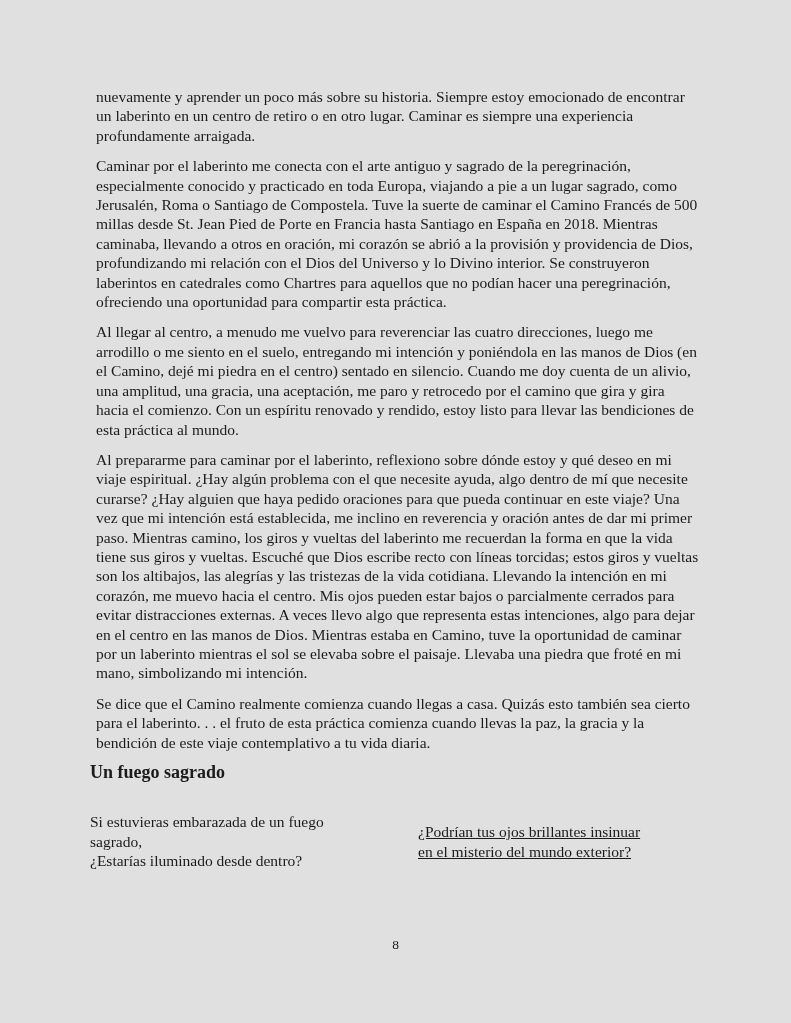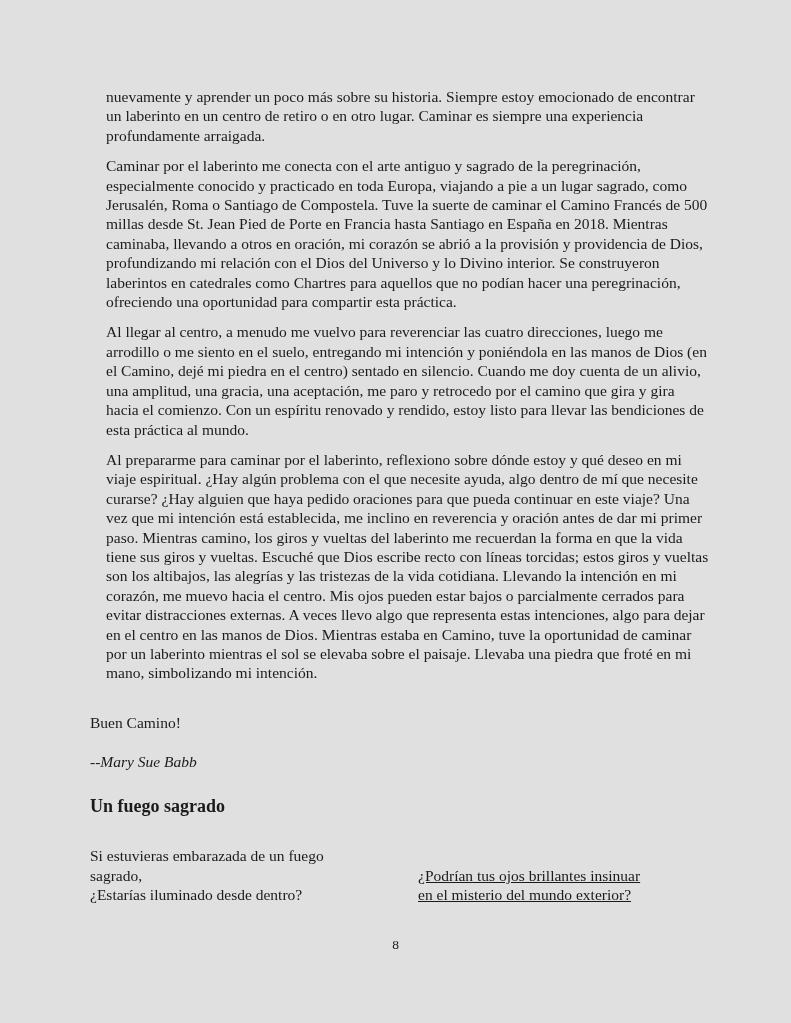--- a/index.html
+++ b/index.html
@@ -22,21 +22,21 @@
   }
   .content {
     position: absolute;
     left: 90px;
     top: 87px;
     width: 645px;
     font-size: 15.5px;
     line-height: 19.4px;
   }
   .para {
-    margin: 0 0 11px 16px;
+    margin: 0 0 11px 6px;
     white-space: pre-line;
   }
   .closing {
     margin: 0 0 6px 0;
   }
   .closing .line {
     display: block;
   }
   .closing .signature {
     font-style: italic;
@@ -44,21 +44,21 @@
   .heading {
     margin: 0 0 30px 0;
     padding-right: 35px;
     font-size: 18px;
     line-height: 19.4px;
     font-weight: bold;
     text-align: left;
   }
   .poem {
     display: flex;
-    align-items: flex-end;
+    align-items: center;
   }
   .poem-col {
     white-space: pre-line;
   }
   .poem-col.left {
     width: 328px;
     flex: 0 0 328px;
   }
   .poem-col.right {
     flex: 1;
@@ -102,25 +102,24 @@
 curarse? ¿Hay alguien que haya pedido oraciones para que pueda continuar en este viaje? Una
 vez que mi intención está establecida, me inclino en reverencia y oración antes de dar mi primer
 paso. Mientras camino, los giros y vueltas del laberinto me recuerdan la forma en que la vida
 tiene sus giros y vueltas. Escuché que Dios escribe recto con líneas torcidas; estos giros y vueltas
 son los altibajos, las alegrías y las tristezas de la vida cotidiana. Llevando la intención en mi
 corazón, me muevo hacia el centro. Mis ojos pueden estar bajos o parcialmente cerrados para
 evitar distracciones externas. A veces llevo algo que representa estas intenciones, algo para dejar
 en el centro en las manos de Dios. Mientras estaba en Camino, tuve la oportunidad de caminar
 por un laberinto mientras el sol se elevaba sobre el paisaje. Llevaba una piedra que froté en mi
 mano, simbolizando mi intención.</p>
+    <p class="para">Se dice que el Camino realmente comienza cuando llegas a casa. Quizás esto también sea cierto
+para el laberinto. . . el fruto de esta práctica comienza cuando llevas la paz, la gracia y la
+bendición de este viaje contemplativo a tu vida diaria.</p>
 
-    <p class="para closing">
-      <span class="line">Buen Camino!</span>
-      <span class="line signature">--Mary Sue Babb</span>
-    </p>
 
     <h2 class="heading">Un fuego sagrado</h2>
 
     <div class="poem">
       <div class="poem-col left">Si estuvieras embarazada de un fuego
 sagrado,
 ¿Estarías iluminado desde dentro?</div>
       <div class="poem-col right">¿Podrían tus ojos brillantes insinuar
 en el misterio del mundo exterior?</div>
     </div>

